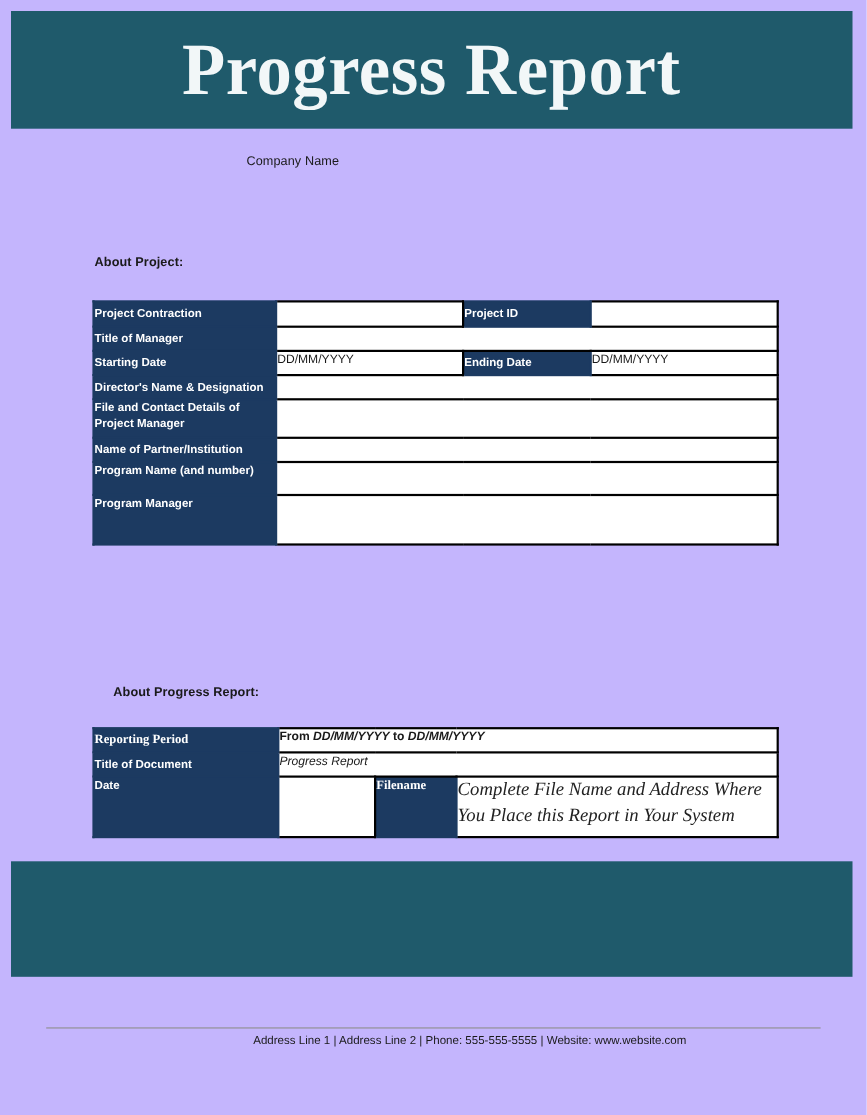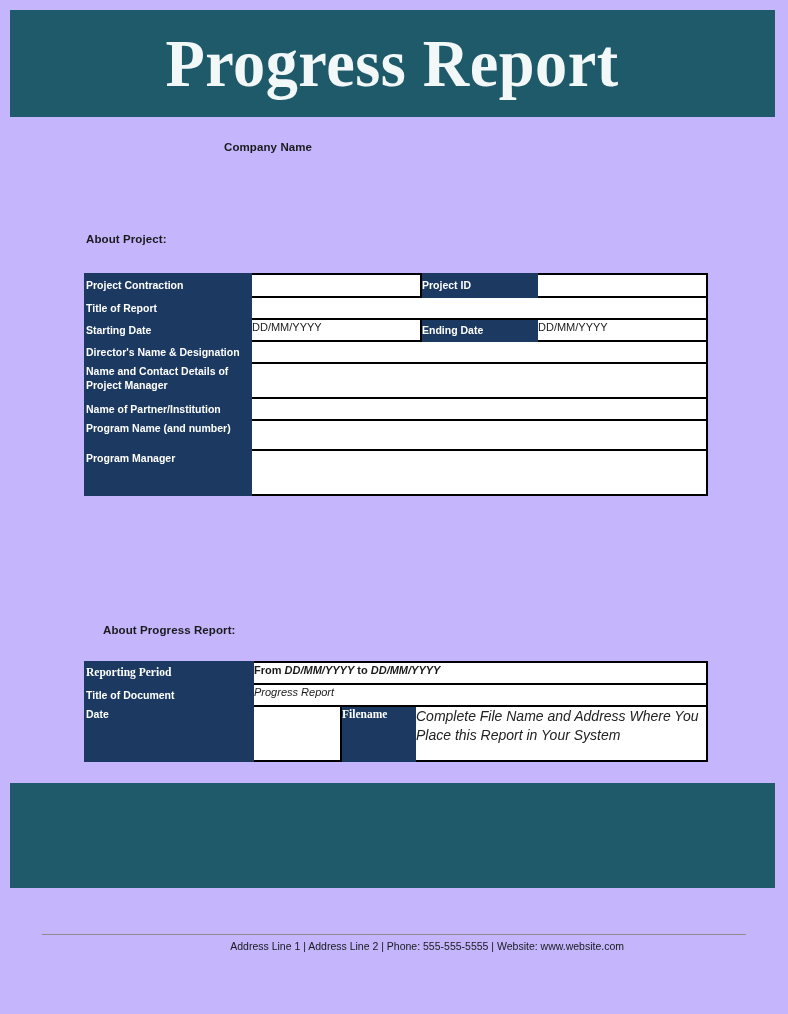--- a/index.html
+++ b/index.html
@@ -44,21 +44,21 @@
     transform-origin: center;
     white-space: nowrap;
   }
 
   
   .company-name {
     position: absolute;
     left: 224px;
     top: 141px;
     font-size: 11.5px;
-    font-weight: bold;
+    font-weight: normal;
     color: #1a1a1a;
     letter-spacing: 0.1px;
   }
 
   
   .section-heading {
     position: absolute;
     font-size: 11.5px;
     font-weight: bold;
     color: #1a1a1a;
@@ -120,23 +120,23 @@
     left: 84px;
     top: 661px;
     width: 622px;
   }
   #table-about-progress .d1 { width: 168px; }
   #table-about-progress .d2 { width: 88px; }
   #table-about-progress .d3 { width: 74px; }
   #table-about-progress .d4 { width: 292px; }
 
   .serif-italic {
-    font-family: Liberation Sans, sans-serif;
+    font-family: Liberation Serif, serif;
     font-style: italic;
-    font-size: 14px;
+    font-size: 17px;
     color: #222;
   }
   .val-doc-title {
     font-style: italic;
     font-size: 11px;
     color: #1a1a1a;
   }
   .val-period {
     font-size: 11px;
     font-weight: bold;
@@ -202,35 +202,35 @@
         <col class="c4">
     </colgroup>
     <tbody>
       <tr class="r-h23">
         <td class="lbl mid">Project Contraction</td>
         <td class="val"></td>
         <td class="lbl mid">Project ID</td>
         <td class="val"></td>
       </tr>
       <tr class="r-h22">
-        <td class="lbl mid">Title of Report</td>
+        <td class="lbl mid">Title of Manager</td>
         <td class="val" colspan="3"></td>
       </tr>
       <tr class="r-h22">
         <td class="lbl mid">Starting Date</td>
         <td class="val">DD/MM/YYYY</td>
         <td class="lbl mid">Ending Date</td>
         <td class="val">DD/MM/YYYY</td>
       </tr>
       <tr class="r-h22">
         <td class="lbl mid">Director's Name &amp; Designation</td>
         <td class="val" colspan="3"></td>
       </tr>
       <tr class="r-h35">
-        <td class="lbl">Name and Contact Details of Project Manager</td>
+        <td class="lbl">File and Contact Details of Project Manager</td>
         <td class="val" colspan="3"></td>
       </tr>
       <tr class="r-h22">
         <td class="lbl mid">Name of Partner/Institution</td>
         <td class="val" colspan="3"></td>
       </tr>
       <tr class="r-h30">
         <td class="lbl">Program Name (and number)</td>
         <td class="val" colspan="3"></td>
       </tr>

